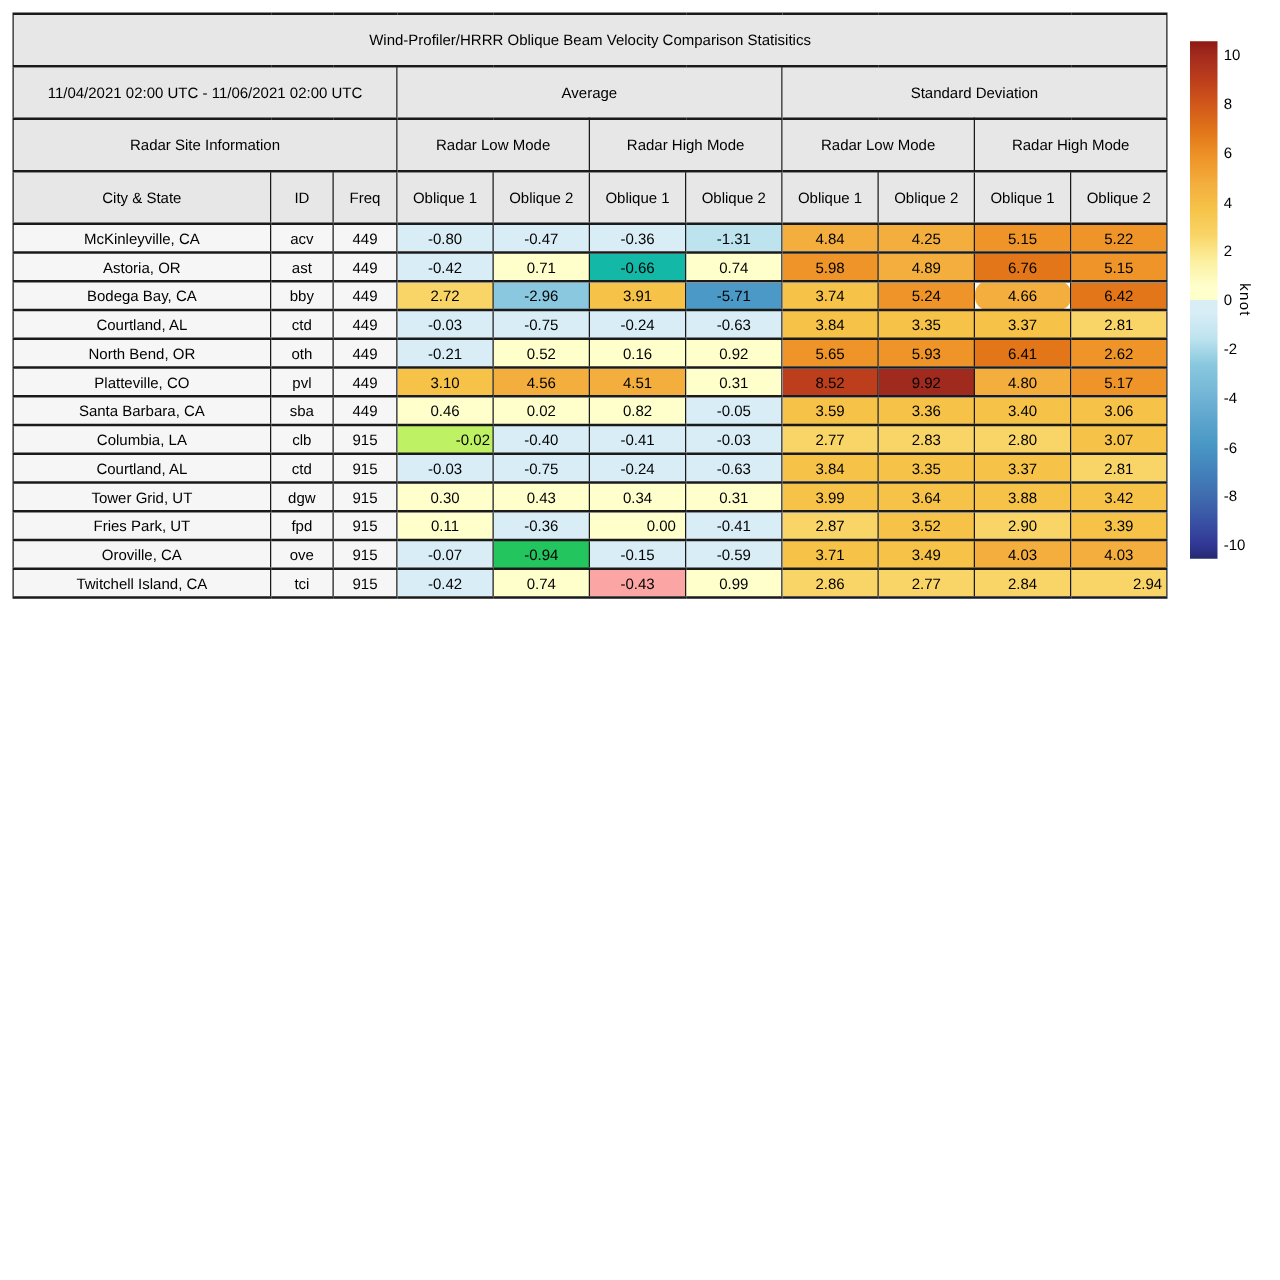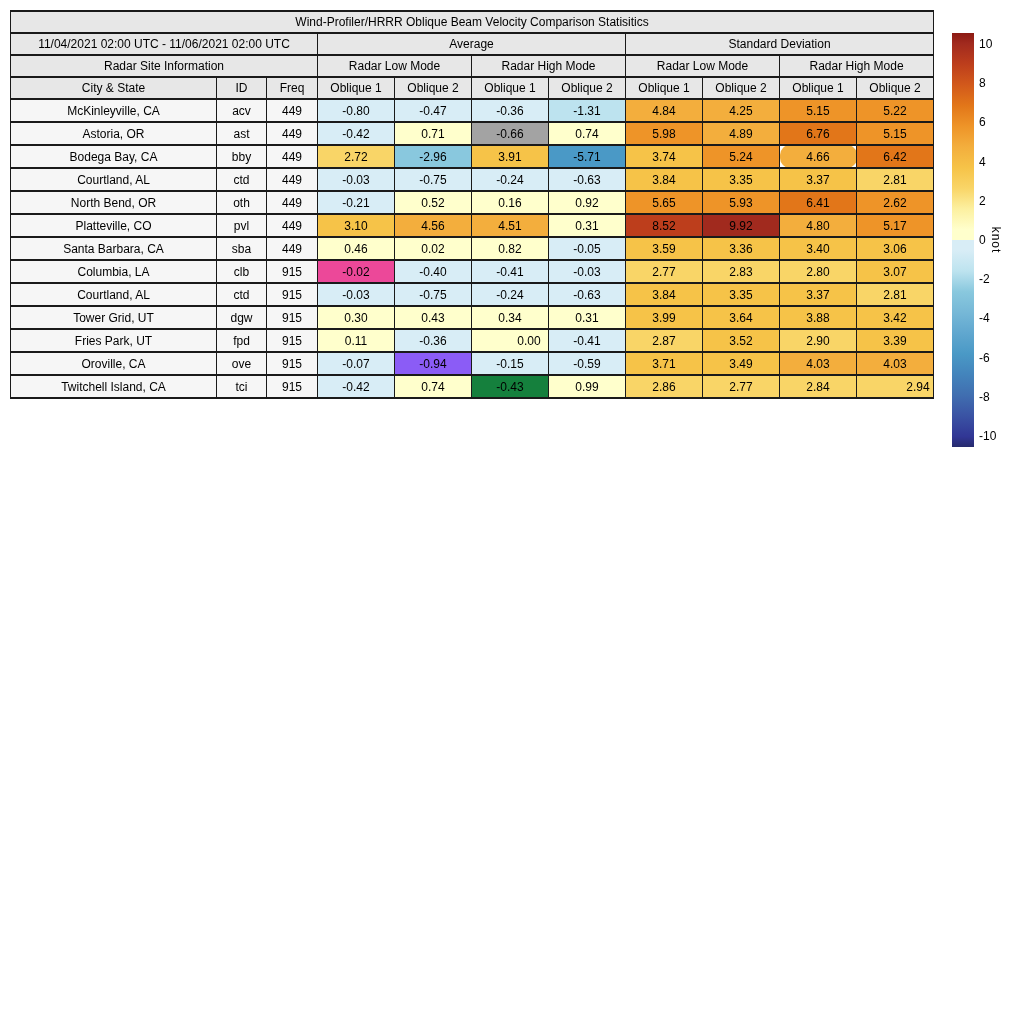--- a/index.html
+++ b/index.html
@@ -10,21 +10,21 @@
   table.stats {
     position:absolute; left:10px; top:10px; width:921px;
     border-collapse:collapse; table-layout:fixed;
   }
   table.stats th, table.stats td {
     border-left:1px solid var(--grid); border-right:1px solid var(--grid);
     border-top:2px solid var(--grid); border-bottom:2px solid var(--grid);
     text-align:center; vertical-align:middle; font-weight:normal; font-size:12px;
     padding:0 2px; white-space:nowrap; overflow:hidden;
   }
-  table.stats thead tr {height:22px;}
+  table.stats thead tr {height:42px;}
   table.stats tbody tr {height:23px;}
   table.stats thead th {background:var(--header-bg);}
   table.stats tbody td.rowlabel {background:var(--rowlabel-bg);}
   
   .colorbar {position:absolute; left:952px; top:33px; width:120px; height:414px;}
   .cbar-bar {position:absolute; left:0; top:0; width:22px; height:414px;}
   .cbar-tick {position:absolute; left:27px; transform:translateY(-50%); font-size:12px;}
   .cbar-label {
     position:absolute; left:37px; top:207px;
     transform:translateY(-50%);
@@ -93,21 +93,21 @@
           <td style="background: rgb(243, 174, 61);">4.25</td>
           <td style="background: rgb(238, 148, 40);">5.15</td>
           <td style="background: rgb(238, 148, 40);">5.22</td>
         </tr>
         <tr>
           <td class="rowlabel">Astoria, OR</td>
           <td class="rowlabel">ast</td>
           <td class="rowlabel">449</td>
           <td style="background: rgb(216, 237, 246);">-0.42</td>
           <td style="background: rgb(255, 255, 204);">0.71</td>
-          <td style="background: #a3a3a3;">-0.66</td>
+          <td style="background: #14b8a6;">-0.66</td>
           <td style="background: rgb(255, 255, 204);">0.74</td>
           <td style="background: rgb(238, 148, 40);">5.98</td>
           <td style="background: rgb(243, 174, 61);">4.89</td>
           <td style="background: rgb(226, 118, 25);">6.76</td>
           <td style="background: rgb(238, 148, 40);">5.15</td>
         </tr>
         <tr>
           <td class="rowlabel">Bodega Bay, CA</td>
           <td class="rowlabel">bby</td>
           <td class="rowlabel">449</td>
@@ -169,21 +169,21 @@
           <td style="background: rgb(216, 237, 246);">-0.05</td>
           <td style="background: rgb(246, 195, 72);">3.59</td>
           <td style="background: rgb(246, 195, 72);">3.36</td>
           <td style="background: rgb(246, 195, 72);">3.40</td>
           <td style="background: rgb(246, 195, 72);">3.06</td>
         </tr>
         <tr>
           <td class="rowlabel">Columbia, LA</td>
           <td class="rowlabel">clb</td>
           <td class="rowlabel">915</td>
-          <td style="background: #ec4899;">-0.02</td>
+          <td style="background: #bef264; text-align: right;">-0.02</td>
           <td style="background: rgb(216, 237, 246);">-0.40</td>
           <td style="background: rgb(216, 237, 246);">-0.41</td>
           <td style="background: rgb(216, 237, 246);">-0.03</td>
           <td style="background: rgb(249, 213, 103);">2.77</td>
           <td style="background: rgb(249, 213, 103);">2.83</td>
           <td style="background: rgb(249, 213, 103);">2.80</td>
           <td style="background: rgb(246, 195, 72);">3.07</td>
         </tr>
         <tr>
           <td class="rowlabel">Courtland, AL</td>
@@ -222,35 +222,35 @@
           <td style="background: rgb(249, 213, 103);">2.87</td>
           <td style="background: rgb(246, 195, 72);">3.52</td>
           <td style="background: rgb(249, 213, 103);">2.90</td>
           <td style="background: rgb(246, 195, 72);">3.39</td>
         </tr>
         <tr>
           <td class="rowlabel">Oroville, CA</td>
           <td class="rowlabel">ove</td>
           <td class="rowlabel">915</td>
           <td style="background: rgb(216, 237, 246);">-0.07</td>
-          <td style="background: #8b5cf6;">-0.94</td>
+          <td style="background: #22c55e;">-0.94</td>
           <td style="background: rgb(216, 237, 246);">-0.15</td>
           <td style="background: rgb(216, 237, 246);">-0.59</td>
           <td style="background: rgb(246, 195, 72);">3.71</td>
           <td style="background: rgb(246, 195, 72);">3.49</td>
           <td style="background: rgb(243, 174, 61);">4.03</td>
           <td style="background: rgb(243, 174, 61);">4.03</td>
         </tr>
         <tr>
           <td class="rowlabel">Twitchell Island, CA</td>
           <td class="rowlabel">tci</td>
           <td class="rowlabel">915</td>
           <td style="background: rgb(216, 237, 246);">-0.42</td>
           <td style="background: rgb(255, 255, 204);">0.74</td>
-          <td style="background: #15803d; text-align: center;">-0.43</td>
+          <td style="background: #fca5a5; text-align: center;">-0.43</td>
           <td style="background: rgb(255, 255, 204);">0.99</td>
           <td style="background: rgb(249, 213, 103);">2.86</td>
           <td style="background: rgb(249, 213, 103);">2.77</td>
           <td style="background: rgb(249, 213, 103);">2.84</td>
           <td style="background: rgb(249, 213, 103); padding-left: 48px;">2.94</td>
         </tr>
       </tbody>
   </table>
 
   <div class="colorbar">

